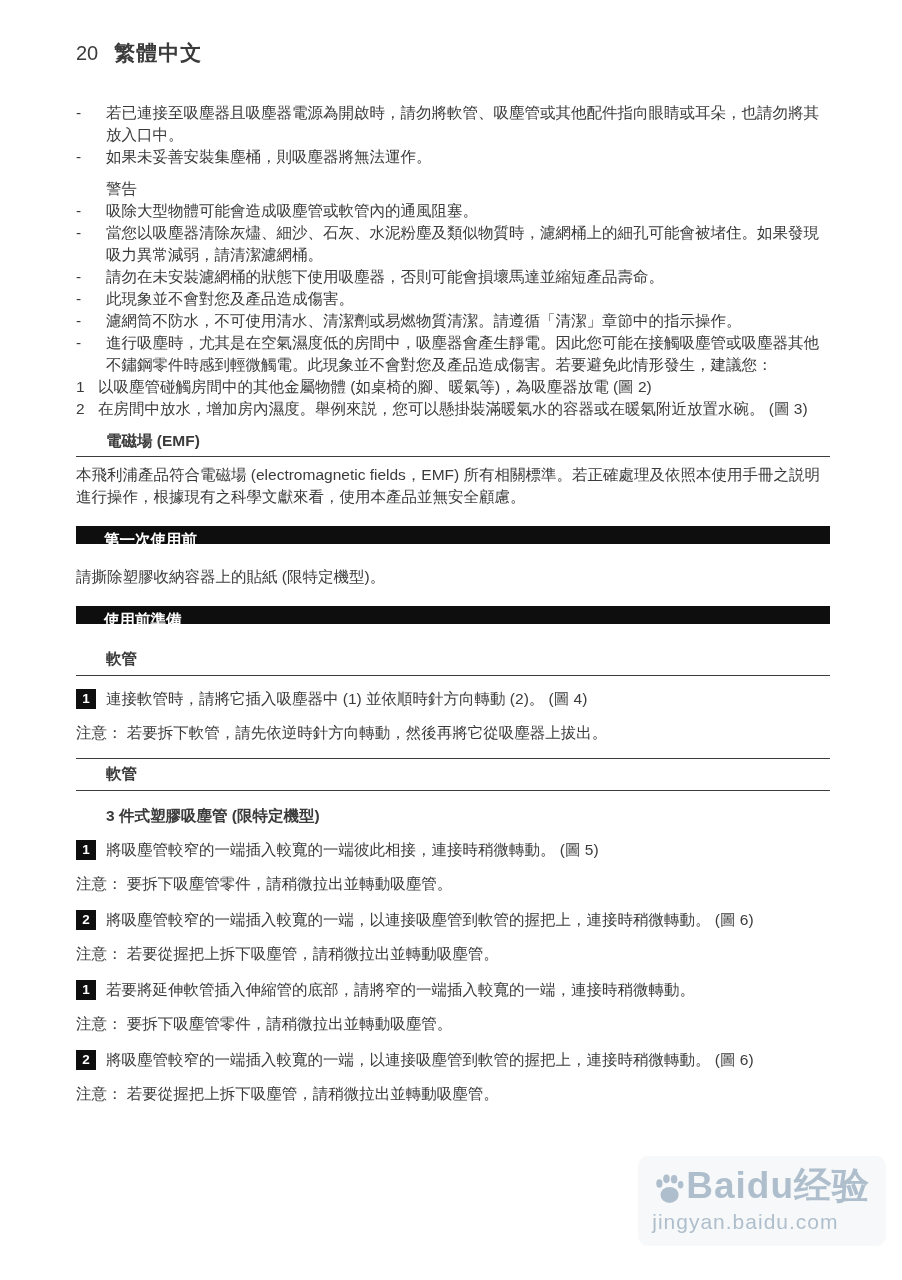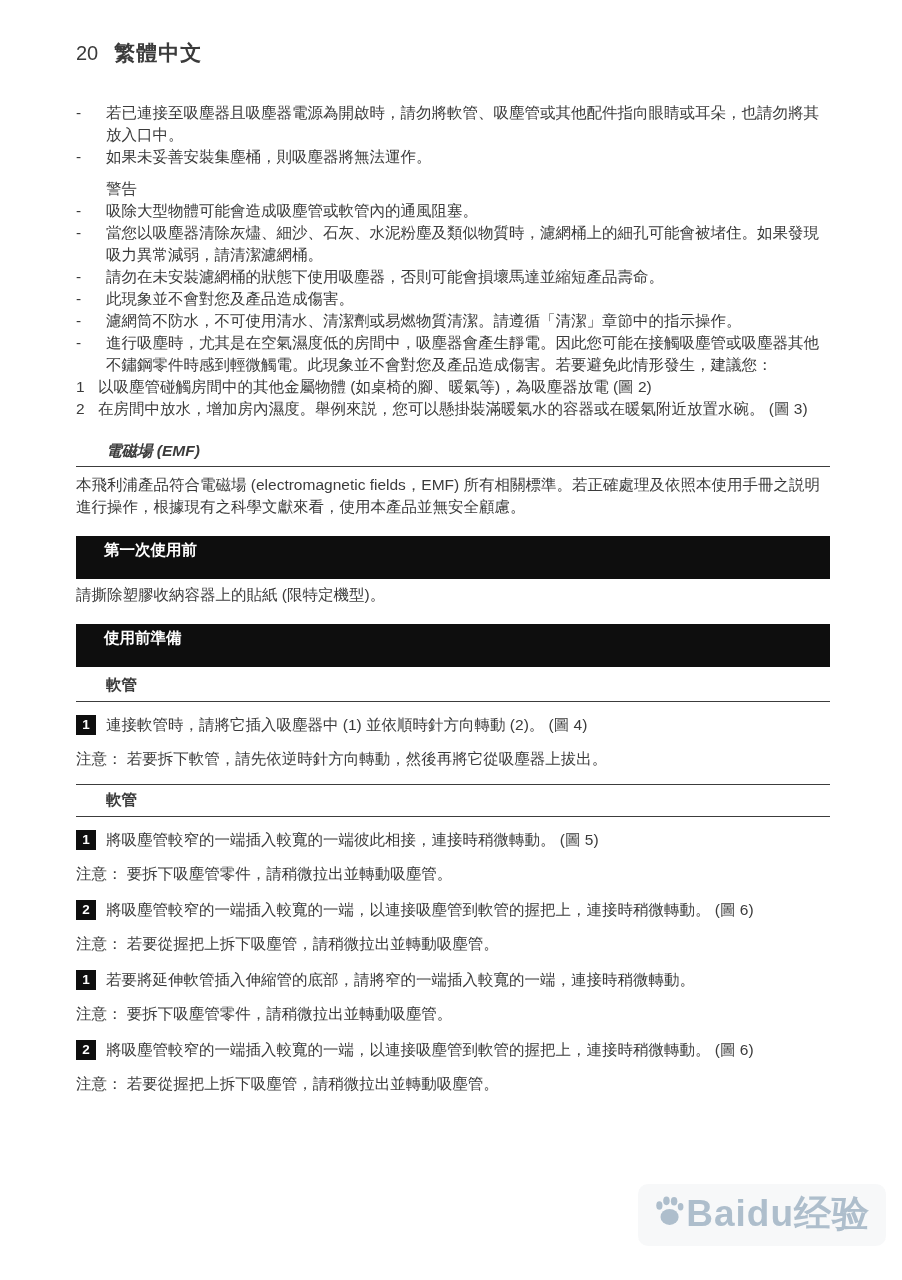--- a/index.html
+++ b/index.html
@@ -21,26 +21,26 @@
   .bullet { display:flex; }
   .bullet .marker { flex:0 0 30px; }
   .bullet .btext { flex:1; }
 
   .sub-heading { font-weight:normal; padding-left:30px; margin-top:10px; }
 
   .witem { display:flex; }
   .witem .wnum { flex:0 0 22px; }
   .witem .wtext { flex:1; }
 
-  .emf-heading { font-weight:bold; padding-left:30px; margin-top:20px; padding-bottom:4px; border-bottom:1.5px solid #3c3c3c;font-style:italic; }
+  .emf-heading { font-weight:bold; padding-left:30px; margin-top:10px; padding-bottom:4px; border-bottom:1.5px solid #3c3c3c; }
   .emf-body { margin-top:7px; }
 
   .section-bar {
-    margin-top:18px; margin-bottom:5px;
-    height:43px; line-height:27px;
+    margin-top:18px; margin-bottom:22px;
+    height:18px; line-height:27px;
     background:#0e0e0e; color:#ffffff;
     font-weight:bold; padding-left:28px;
   }
 
   .hose-heading {
     font-weight:bold; padding:2px 0 5px 30px;
     border-bottom:1.5px solid #3c3c3c; margin-top:4px;
   }
   .ruled-heading {
     font-weight:bold; padding:4px 0 5px 30px;
@@ -57,21 +57,21 @@
   }
   .step .stext { flex:1; }
   .note { margin:12px 0 14px; }
 
   .watermark {
     position:absolute; right:16px; bottom:34px;
     color:#a6b8c7; opacity:0.9;
     background:rgba(165,178,190,0.10);
     border-radius:10px; padding:10px 16px 12px 14px;
   }
-  .wm-row { display:flex; align-items:flex-start; gap:0; }
+  .wm-row { display:flex; align-items:flex-end; gap:0; }
   .wm-brand { font-size:37px; font-weight:bold; letter-spacing:1px; line-height:40px; }
   .wm-url { font-size:21px; margin-top:4px; letter-spacing:1px; }
   .paw { width:34px; height:34px; }
 </style>
 </head>
 <body>
 
 <div class="page">
 
   <div class="doc-header">
@@ -140,20 +140,21 @@
 
   <div class="hose-heading">軟管</div>
 
   <div class="step">
     <span class="badge">1</span>
     <span class="stext">連接軟管時，請將它插入吸塵器中 (1) 並依順時針方向轉動 (2)。 (圖 4)</span>
   </div>
   <div class="note">注意： 若要拆下軟管，請先依逆時針方向轉動，然後再將它從吸塵器上拔出。</div>
 
   <div class="ruled-heading">軟管</div>
+  <div class="plain-heading">3 件式塑膠吸塵管 (限特定機型)</div>
 
   <div class="step">
     <span class="badge">1</span>
     <span class="stext">將吸塵管較窄的一端插入較寬的一端彼此相接，連接時稍微轉動。 (圖 5)</span>
   </div>
   <div class="note">注意： 要拆下吸塵管零件，請稍微拉出並轉動吸塵管。</div>
 
   <div class="step">
     <span class="badge">2</span>
     <span class="stext">將吸塵管較窄的一端插入較寬的一端，以連接吸塵管到軟管的握把上，連接時稍微轉動。 (圖 6)</span>
@@ -179,13 +180,14 @@
   <div class="wm-row">
     <svg class="paw" viewBox="0 0 24 24" fill="currentColor" aria-hidden="true">
       <ellipse cx="5.2" cy="8.2" rx="2.2" ry="3.0"></ellipse>
       <ellipse cx="10.2" cy="4.8" rx="2.3" ry="3.1"></ellipse>
       <ellipse cx="15.6" cy="5.2" rx="2.3" ry="3.0"></ellipse>
       <ellipse cx="20.2" cy="9.0" rx="2.0" ry="2.6"></ellipse>
       <ellipse cx="12.4" cy="16.2" rx="6.4" ry="5.6"></ellipse>
     </svg>
     <span class="wm-brand">Baidu经验</span>
   </div>
+  <div class="wm-url">jingyan.baidu.com</div>
 </div>
 
 </body></html>

